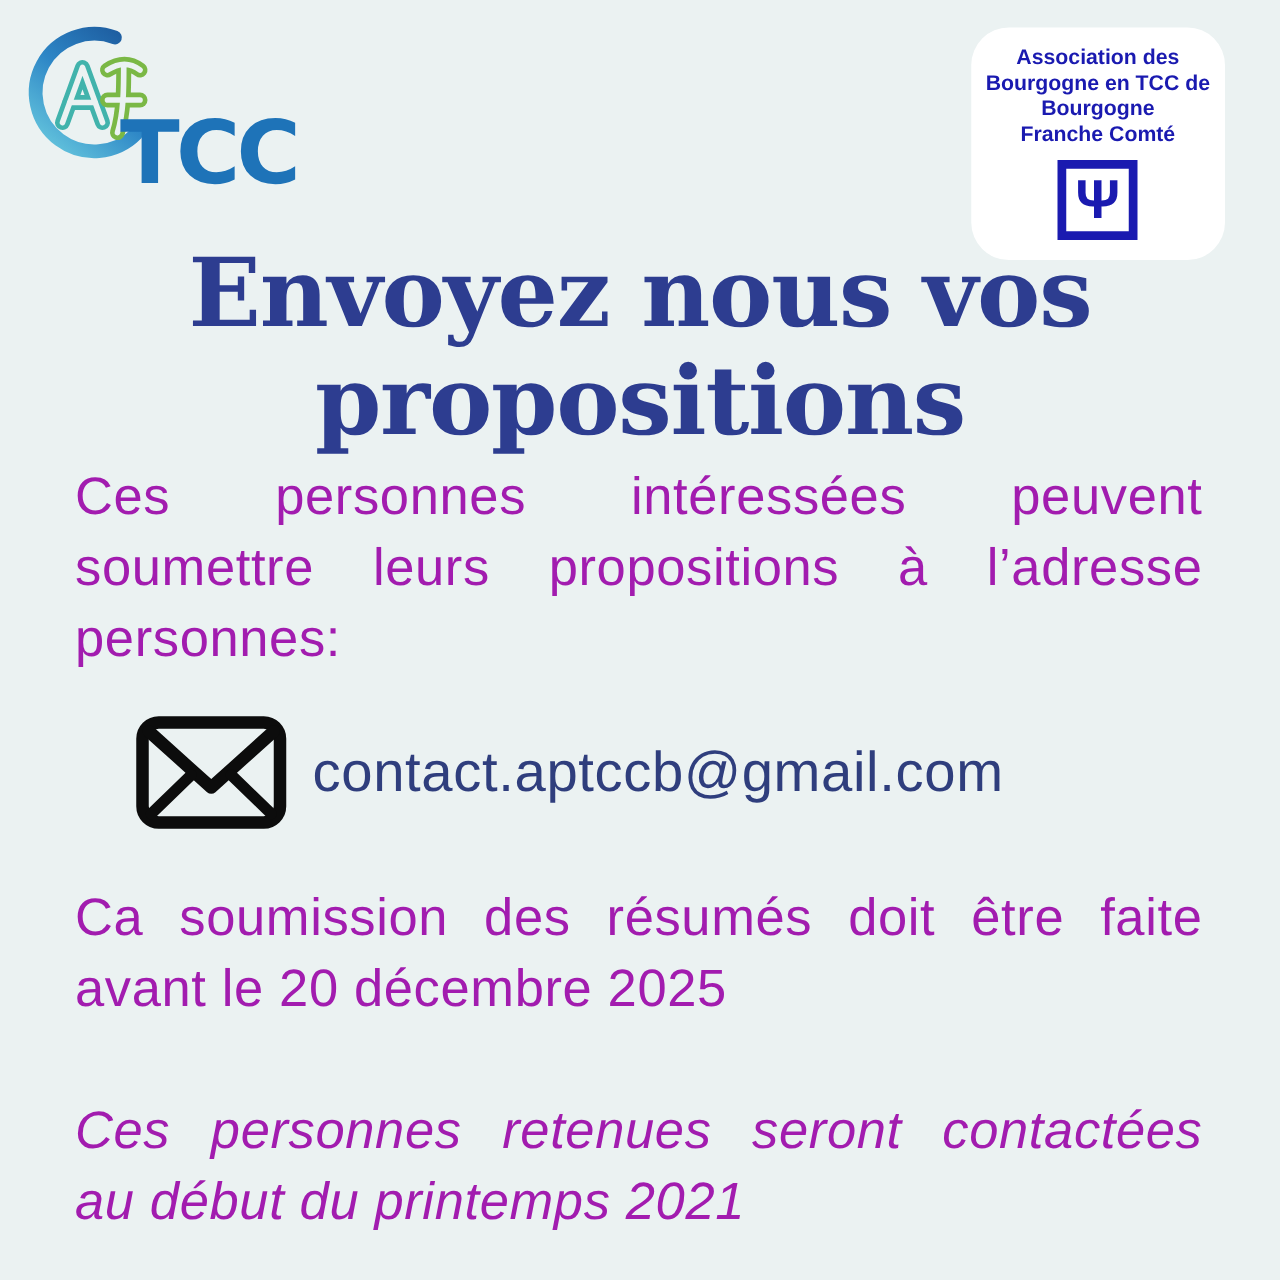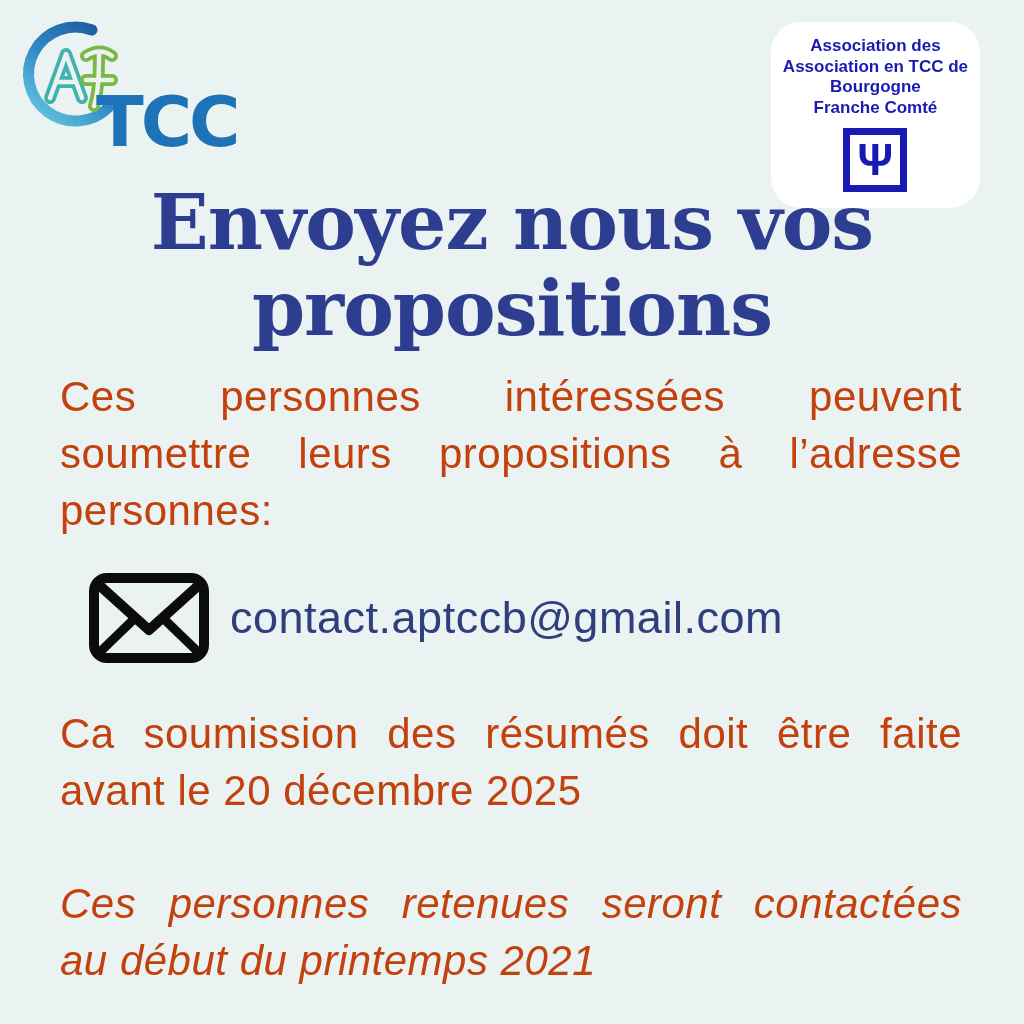--- a/index.html
+++ b/index.html
@@ -23,42 +23,42 @@
   .assoc-text div{white-space:nowrap;}
   .psi-box{
     margin-top:9px;width:50px;height:50px;
     border:7px solid #1a1ab0;
     display:flex;align-items:center;justify-content:center;
     background:#ffffff;
   }
   .psi-box span{color:#1a1ab0;font-size:44px;font-weight:bold;line-height:1;}
   
   .title{
-    position:absolute;top:176px;left:0;right:0;margin:4px;
+    position:absolute;top:176px;left:0;right:0;margin:16px;
     text-align:center;
     font-family:"DejaVu Serif", serif;
     font-weight:bold;
     font-size:76px;line-height:1.13;
     color:#2d3d90;
     letter-spacing:-1px;
   }
   
   .para{
     position:absolute;left:60px;right:62px;
-    color:#c2410c;
+    color:#a21caf;
     font-size:42px;line-height:57px;
     letter-spacing:0.5px;
   }
   .para .just{text-align:justify;text-align-last:justify;}
   .p-intro{top:368px;}
   .p-deadline{top:705px;}
   .p-notify{top:875px;font-style:italic;}
   
   .email-row{
-    position:absolute;top:572px;left:88px;right:62px;
+    position:absolute;top:572px;left:108px;right:62px;
     display:flex;align-items:center;gap:20px;
   }
   .email-text{color:#2f3e7d;font-size:45px;letter-spacing:0.5px;}
 </style>
 </head>
 <body>
 
 <div class="poster">
 
   <svg class="logo" viewBox="0 0 260 150">
@@ -83,21 +83,21 @@
       <path d="M74 46 Q88 37 100 46" stroke="#ebf2f2" stroke-width="4.5"></path>
       <path d="M87 42 C87 60 87 80 82 96" stroke="#ebf2f2" stroke-width="4.5"></path>
       <path d="M74 70 L100 70" stroke="#ebf2f2" stroke-width="4.5"></path>
     </g>
     <text x="84" y="136" font-family="DejaVu Sans, sans-serif" font-weight="bold" font-size="70" letter-spacing="-3" fill="#1e73b8">TCC</text>
   </svg>
 
   <aside class="assoc">
     <div class="assoc-text">
       <div>Association des</div>
-      <div>Association en TCC de</div>
+      <div>Bourgogne en TCC de</div>
       <div>Bourgogne</div>
       <div>Franche Comté</div>
     </div>
     <div class="psi-box">
       <span>Ψ</span>
     </div>
   </aside>
 
   <h1 class="title">
     <div>Envoyez nous vos</div>

